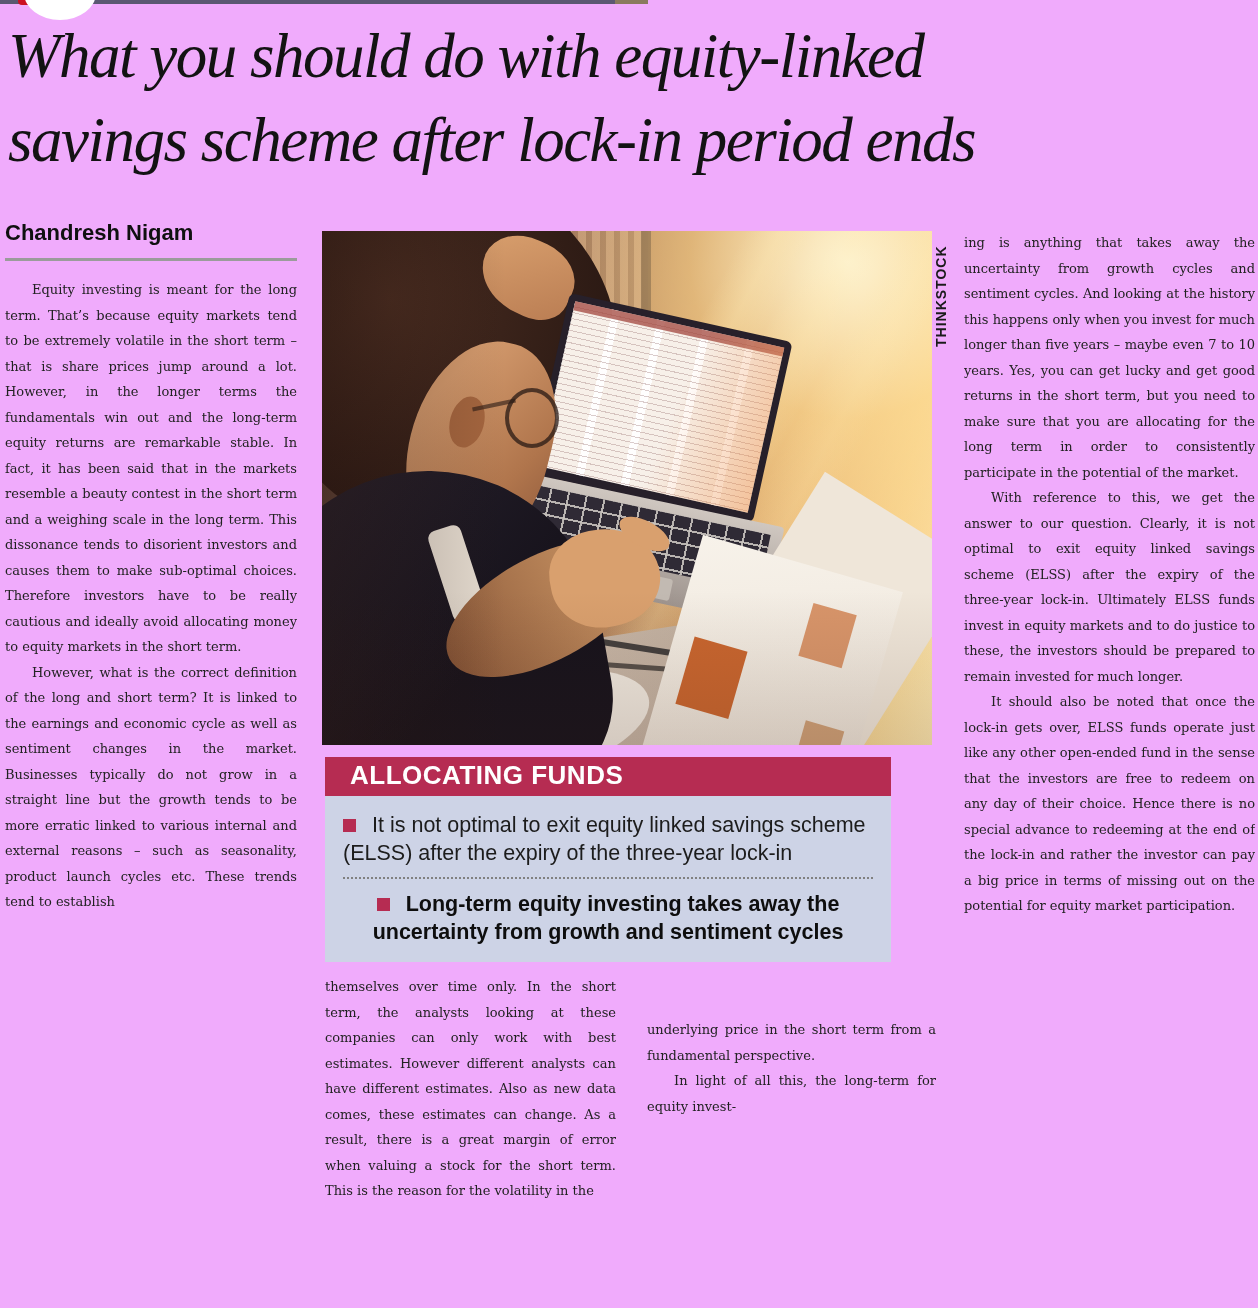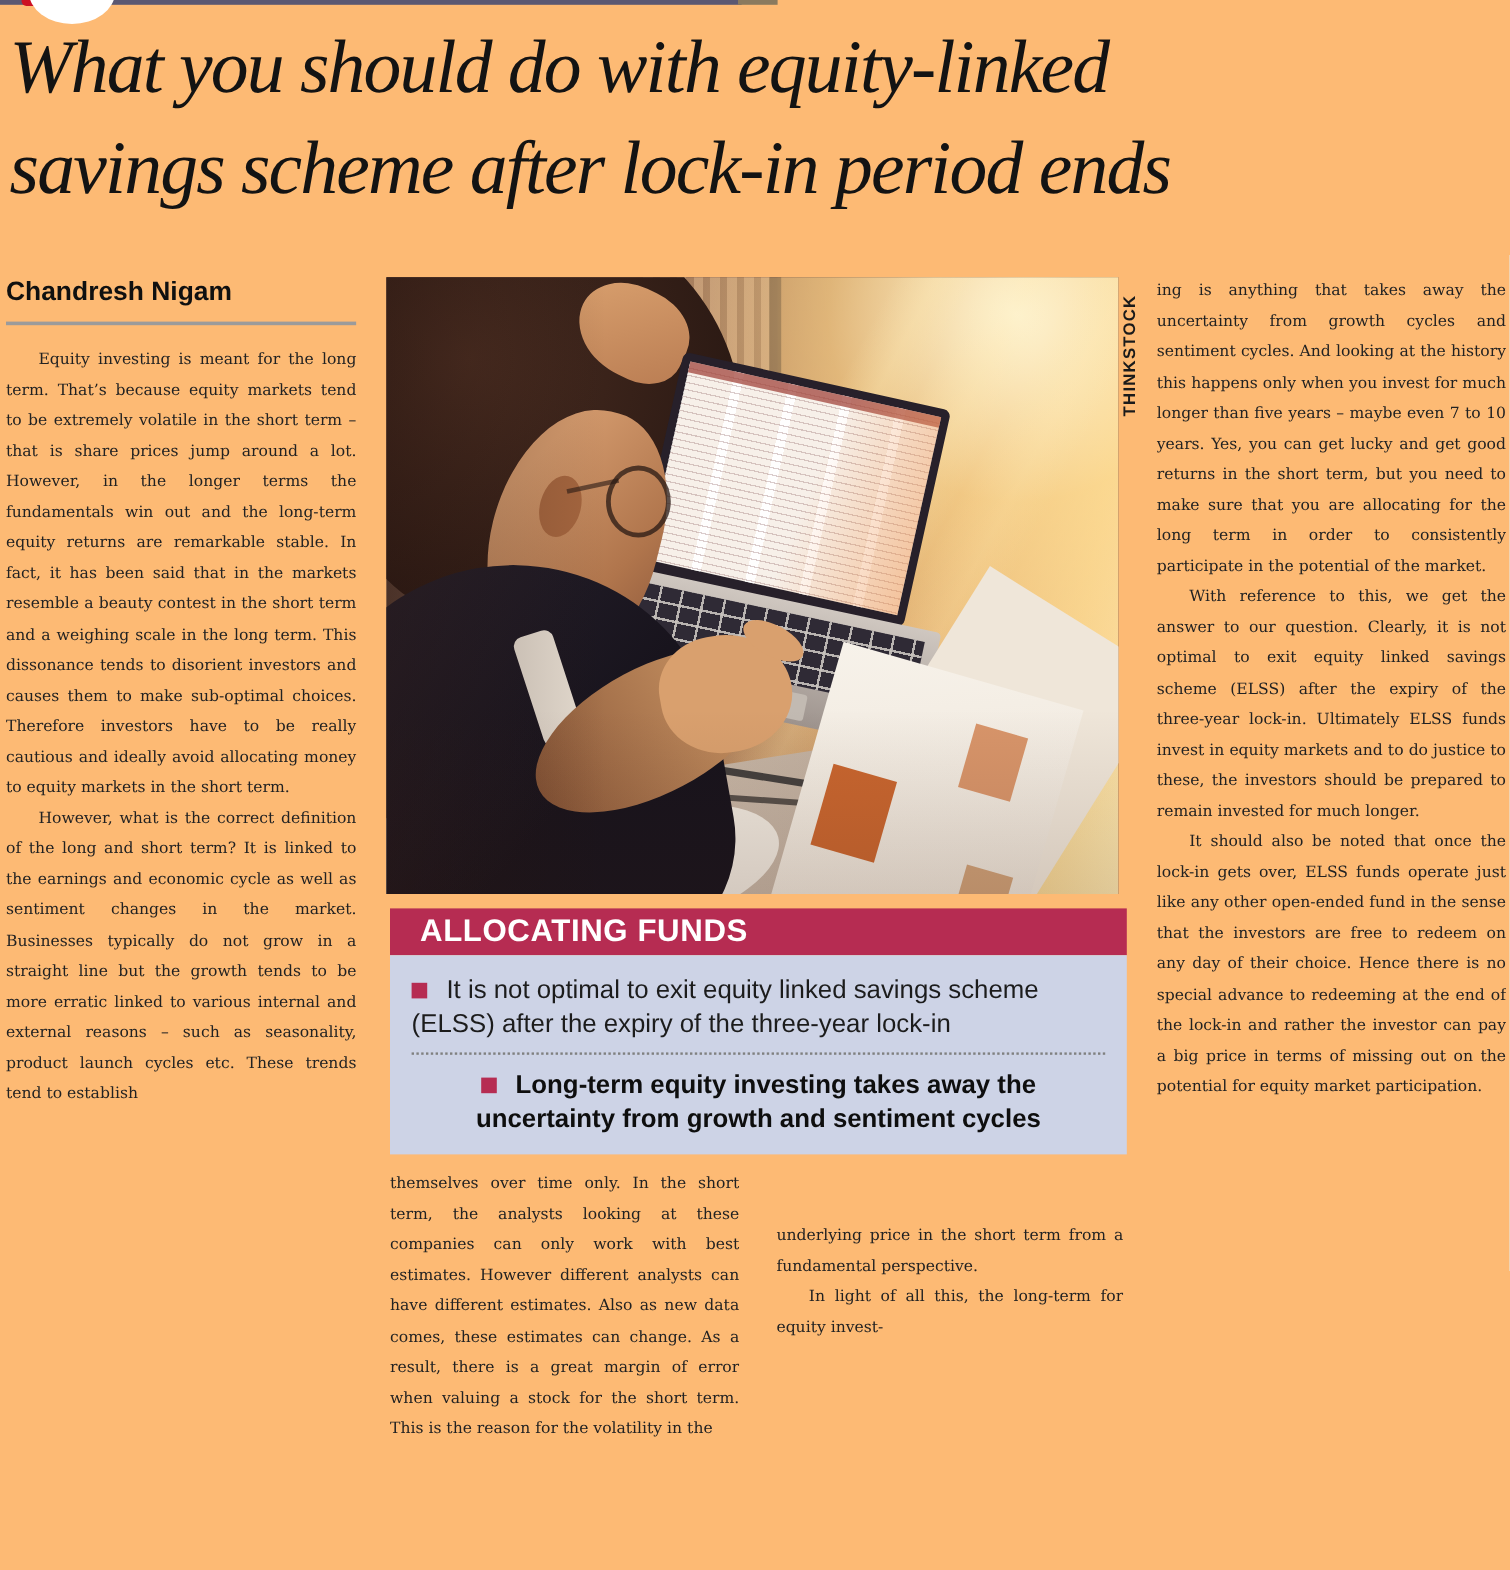--- a/index.html
+++ b/index.html
@@ -1,56 +1,56 @@
 <!DOCTYPE html>
 <html><head>
 <meta charset="utf-8">
 <style>
   html,body { margin:0; padding:0; background:#e8e8e8; }
   .page {
     position:relative; width:1258px; height:1308px; overflow:hidden;
-    background:#fdba74; font-family:"DejaVu Serif", serif;
+    background:#f0abfc; font-family:"DejaVu Serif", serif;
   }
 
   
   .topbar { position:absolute; left:0; top:0; width:618px; height:4px; background:#5b5872; }
   .topbar-tip { position:absolute; left:615px; top:0; width:33px; height:4px; background:#8a7a5e; }
   .badge-red { position:absolute; left:18px; top:0; width:16px; height:5px; background:#cc1122; border-radius:0 0 4px 4px; }
   .badge-white { position:absolute; left:24px; top:-34px; width:72px; height:54px; border-radius:50%; background:#ffffff; }
 
   
   .headline {
     position:absolute; left:8px; top:14px; width:1246px; margin:0;
     font-family:"Liberation Serif", serif; font-style:italic; font-weight:normal;
     font-size:63px; line-height:84px; letter-spacing:-1.5px; color:#131313;
   }
   .headline span { display:block; white-space:nowrap; }
 
   
   .col { position:absolute; overflow:hidden; text-align:justify; }
   .col p { margin:0; text-indent:27px; font-size:13px; line-height:25.5px; color:#222; }
   .col p.noindent { text-indent:0; }
-  .col1 { left:5px;   top:230px; width:292px; height:1078px; }
+  .col1 { left:5px;   top:220px; width:292px; height:1078px; }
   .col2 { left:325px; top:974px; width:291px; height:334px; }
   .col3 { left:647px; top:1017px; width:289px; height:334px; }
   .col4 { left:964px; top:230px; width:291px; height:1078px; }
 
   .byline { font-family:"Liberation Sans", sans-serif; font-weight:bold; font-size:22px; color:#101010; text-align:left; }
   .byline-rule { height:3px; background:#9b9b9b; margin:12px 0 16px; }
 
   
   .credit-vert {
     position:absolute; left:933px; top:233px; width:20px; height:114px;
     writing-mode:vertical-rl; transform:rotate(180deg);
     font-family:"Liberation Sans", sans-serif; font-weight:bold; font-size:14px;
     letter-spacing:1px; color:#1a1a1a; text-align:left;
   }
 
   
-  .callout { position:absolute; left:325px; top:757px; width:614px; }
+  .callout { position:absolute; left:325px; top:757px; width:566px; }
   .callout-header {
     background:#b62c52; color:#ffffff; font-family:"Liberation Sans", sans-serif;
     font-weight:bold; font-size:26px; letter-spacing:0.5px; padding:3px 0 5px 25px;
   }
   .callout-body {
     background:#cdd3e6; padding:15px 18px 16px 18px;
     font-family:"Liberation Sans", sans-serif; font-size:21.5px; line-height:28px; color:#1c1c1c;
   }
   .bullet { margin:0; }
   .bullet .sq { display:inline-block; width:13px; height:13px; background:#b62c52; margin-right:16px; }

